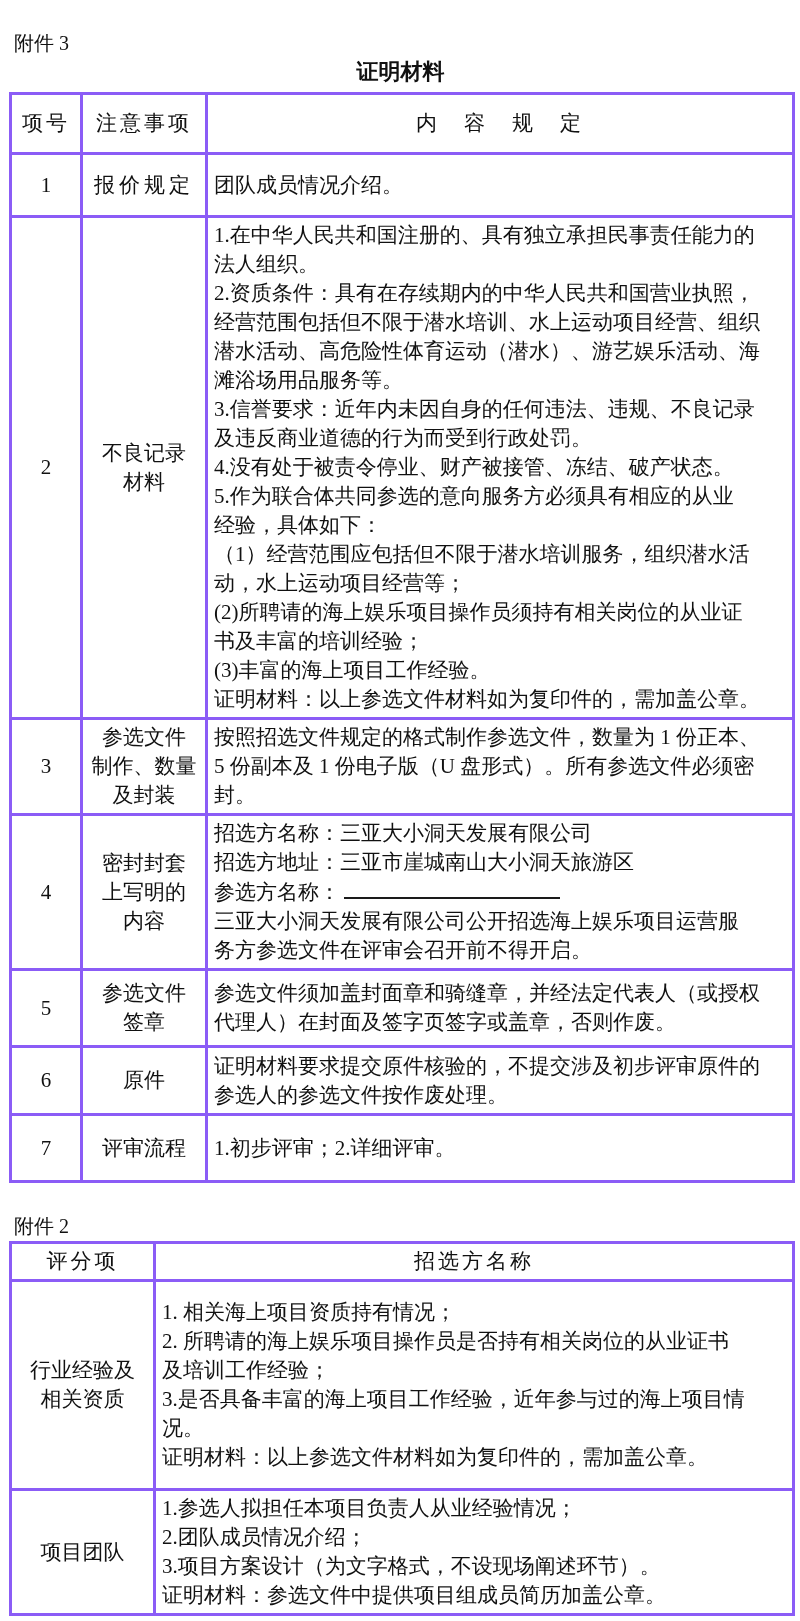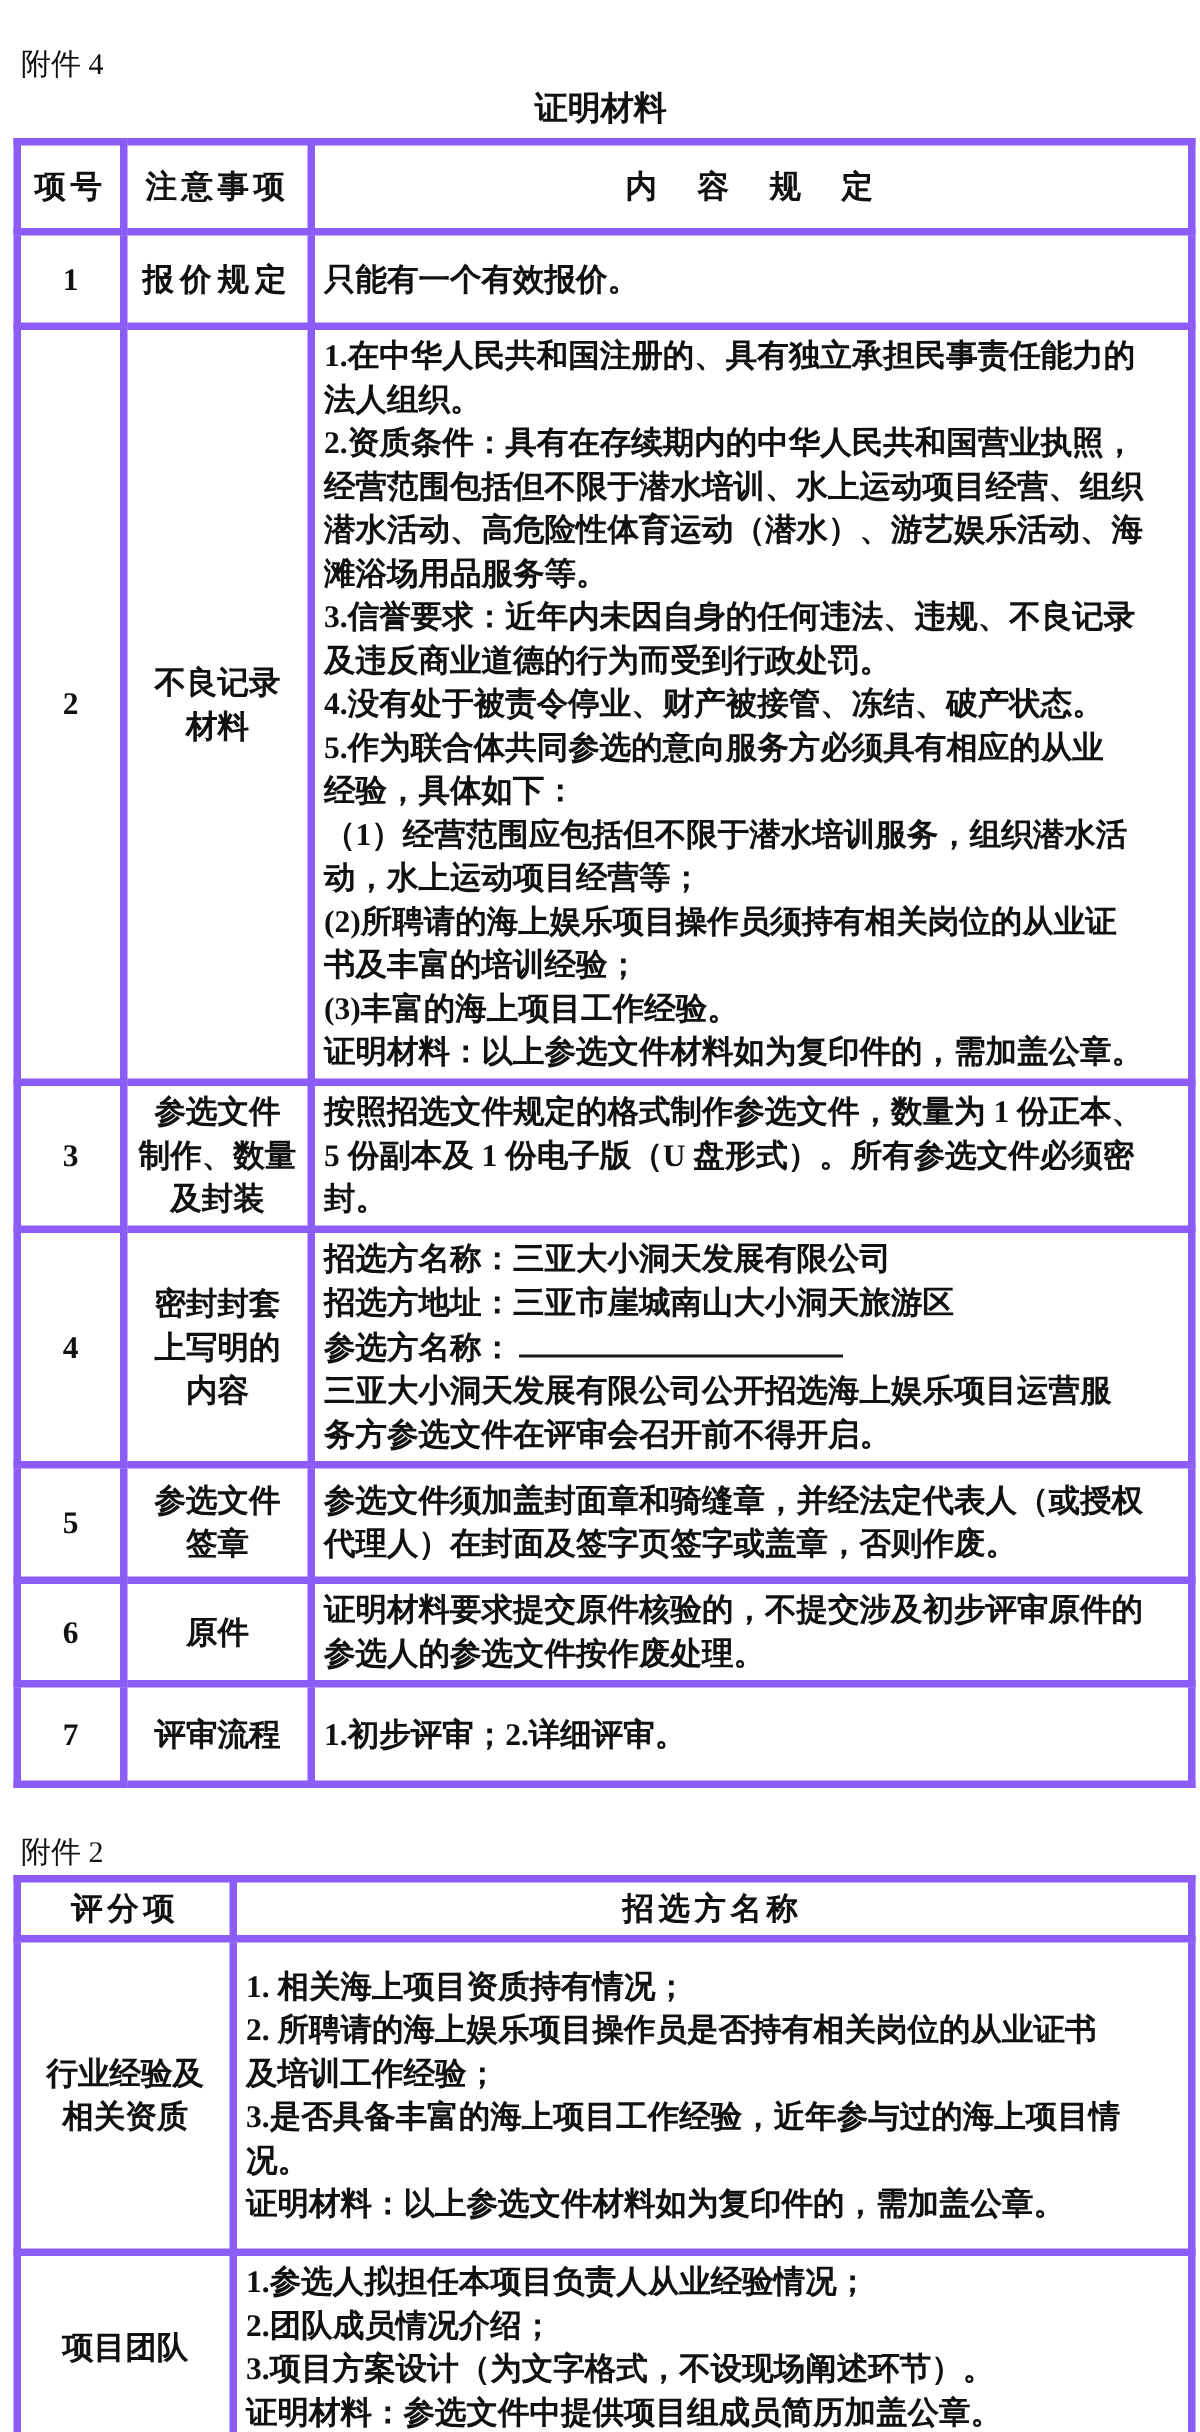--- a/index.html
+++ b/index.html
@@ -31,24 +31,24 @@
     margin: 0 0 6px 0;
   }
   table.doc-table {
     border-collapse: collapse;
     table-layout: fixed;
     width: 783px;
     border: 3px solid #111111;
   }
   table.doc-table th,
   table.doc-table td {
-    border: 5px solid #8b5cf6;
+    border: 3px solid #8b5cf6;
     font-size: 21px;
     line-height: 29px;
-    font-weight: bold;
+    font-weight: normal;
     vertical-align: middle;
     padding: 3px 6px;
     overflow: hidden;
   }
   table.doc-table th {
     text-align: center;
     letter-spacing: 3px;
   }
   td.cell-center {
     text-align: center;
@@ -93,39 +93,39 @@
   }
   .gap-between-tables {
     height: 30px;
   }
 </style>
 </head>
 <body>
 
 <div class="page">
 
-  <div class="attachment-label">附件 4</div>
+  <div class="attachment-label">附件 3</div>
   <div class="doc-title">证明材料</div>
 
   <table class="doc-table">
     <colgroup>
         <col class="t1-c1">
         <col class="t1-c2">
         <col class="t1-c3">
       </colgroup>
     <tbody>
       <tr class="rh-head1">
         <th>项号</th>
         <th>注意事项</th>
         <th>内　容　规　定</th>
       </tr>
       <tr class="rh-r1">
         <td class="cell-center">1</td>
         <td class="cell-center lines ls">报价规定</td>
-        <td class="cell-content lines">只能有一个有效报价。</td>
+        <td class="cell-content lines">团队成员情况介绍。</td>
       </tr>
       <tr class="rh-r2">
         <td class="cell-center">2</td>
         <td class="cell-center lines">不良记录
 材料</td>
         <td class="cell-content lines">1.在中华人民共和国注册的、具有独立承担民事责任能力的
 法人组织。
 2.资质条件：具有在存续期内的中华人民共和国营业执照，
 经营范围包括但不限于潜水培训、水上运动项目经营、组织
 潜水活动、高危险性体育运动（潜水）、游艺娱乐活动、海

